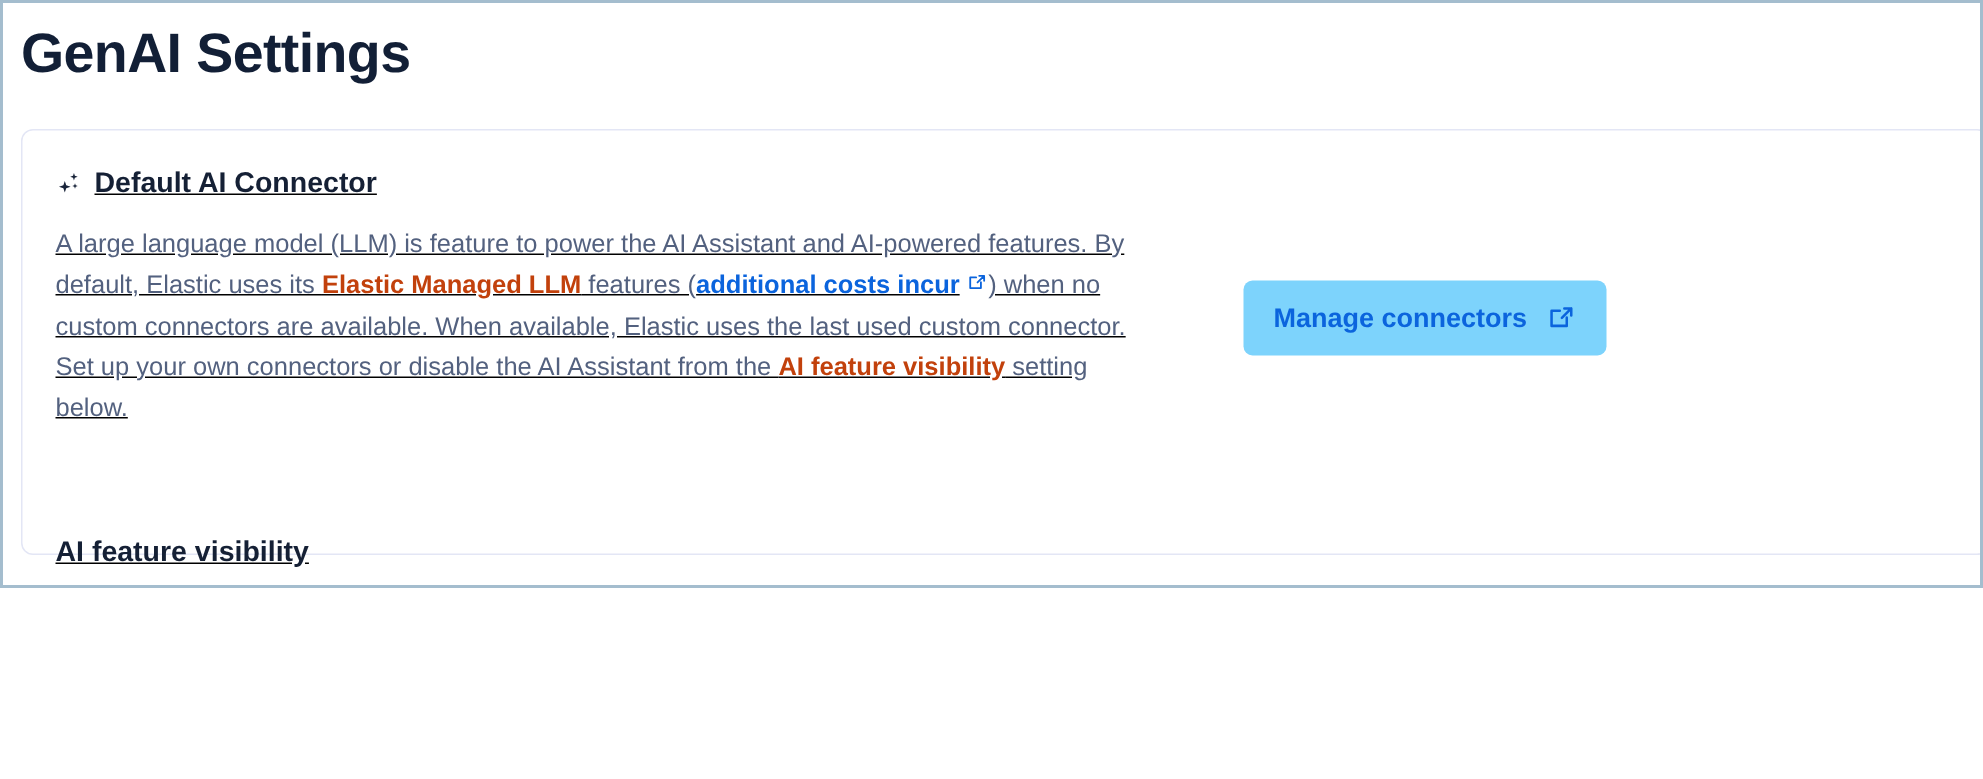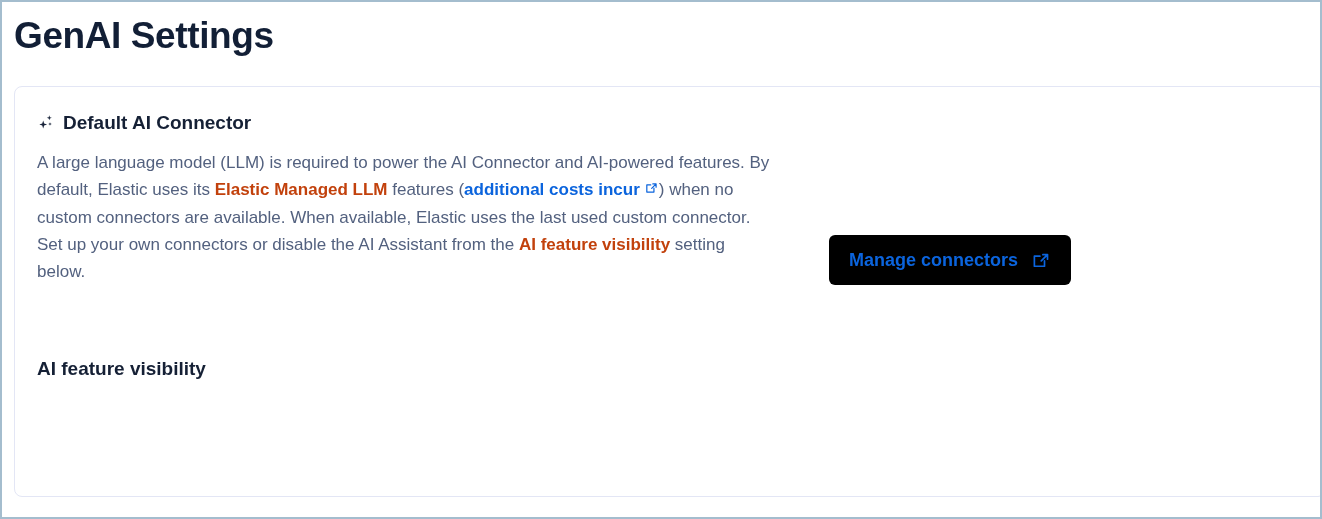--- a/index.html
+++ b/index.html
@@ -12,21 +12,21 @@
     height: 519px;
     font-family: "Liberation Sans", sans-serif;
     overflow: hidden;
   }
 
   
   .screen {
     position: relative;
     box-sizing: border-box;
     width: 1322px;
-    height: 519px;
+    height: 392px;
     background: #ffffff;
     border: 2px solid #a4bdce;
     overflow: hidden;
   }
 
   
   .page-title {
     margin: 0;
     padding: 12px 0 0 12px;
     font-size: 37px;
@@ -49,22 +49,23 @@
     border-radius: 8px;
   }
 
   .panel-inner {
     padding: 24px 22px 0 22px;
   }
 
   
   .section {
     display: flex;
-    align-items: flex-end;
+    align-items: center;
     justify-content: flex-start;
+    text-decoration: underline;
   }
   .section-main {
     width: 740px;
     flex: 0 0 740px;
   }
   .section-aside {
     flex: 1 1 auto;
     padding-left: 52px;
     padding-top: 27px;
   }
@@ -121,21 +122,21 @@
   
   .pill-button {
     display: inline-flex;
     align-items: center;
     gap: 13px;
     box-sizing: border-box;
     height: 50px;
     padding: 0 20px;
     border: none;
     border-radius: 6px;
-    background: #000000;
+    background: #7dd3fc;
     color: #0b64dd;
     font-family: "Liberation Sans", sans-serif;
     font-size: 18px;
     font-weight: bold;
     line-height: 50px;
     cursor: pointer;
     white-space: nowrap;
   }
   .pill-button .ext {
     display: inline-flex;
@@ -163,21 +164,21 @@
             <span class="sparkle-icon">
               <svg viewBox="0 0 18 18" width="18" height="18" aria-hidden="true">
                 <path fill="currentColor" d="M6.2 6.6 L7.15 9.55 L10.1 10.5 L7.15 11.45 L6.2 14.4 L5.25 11.45 L2.3 10.5 L5.25 9.55 Z"></path>
                 <path fill="currentColor" d="M12.3 1.3 L12.92 3.18 L14.8 3.8 L12.92 4.42 L12.3 6.3 L11.68 4.42 L9.8 3.8 L11.68 3.18 Z"></path>
                 <path fill="currentColor" d="M13.0 8.2 L13.46 9.54 L14.8 10.0 L13.46 10.46 L13.0 11.8 L12.54 10.46 L11.2 10.0 L12.54 9.54 Z"></path>
               </svg>
             </span>
             <span>Default AI Connector</span>
           </div>
 
-          <p class="body-text"><span>A large language model (LLM) is required to power the AI Connector and AI-powered features. By default, Elastic uses its </span><b>Elastic Managed LLM</b><span> features (</span><a href="#" class="inline-link"><span>additional costs incur</span><span class="ext"><svg width="15" height="15" viewBox="0 0 16 16" aria-hidden="true">
+          <p class="body-text"><span>A large language model (LLM) is feature to power the AI Assistant and AI-powered features. By default, Elastic uses its </span><b>Elastic Managed LLM</b><span> features (</span><a href="#" class="inline-link"><span>additional costs incur</span><span class="ext"><svg width="15" height="15" viewBox="0 0 16 16" aria-hidden="true">
                     <path d="M3 4.2h4.2M3 4.2v7.6h7.6V7.6" fill="none" stroke="#0b64dd" stroke-width="1.3" stroke-linecap="round" stroke-linejoin="round"></path>
                     <path d="M9.4 3.1h3.5v3.5M12.9 3.1 8.2 7.8" fill="none" stroke="#0b64dd" stroke-width="1.3" stroke-linecap="round" stroke-linejoin="round"></path>
                   </svg></span></a><span>) when no custom connectors are available. When available, Elastic uses the last used custom connector. Set up your own connectors or disable the AI Assistant from the </span><b>AI feature visibility</b><span> setting below.</span></p>
 
         </div>
 
         <div class="section-aside">
           <button class="pill-button">
             <span>Manage connectors</span>
             <span class="ext">

